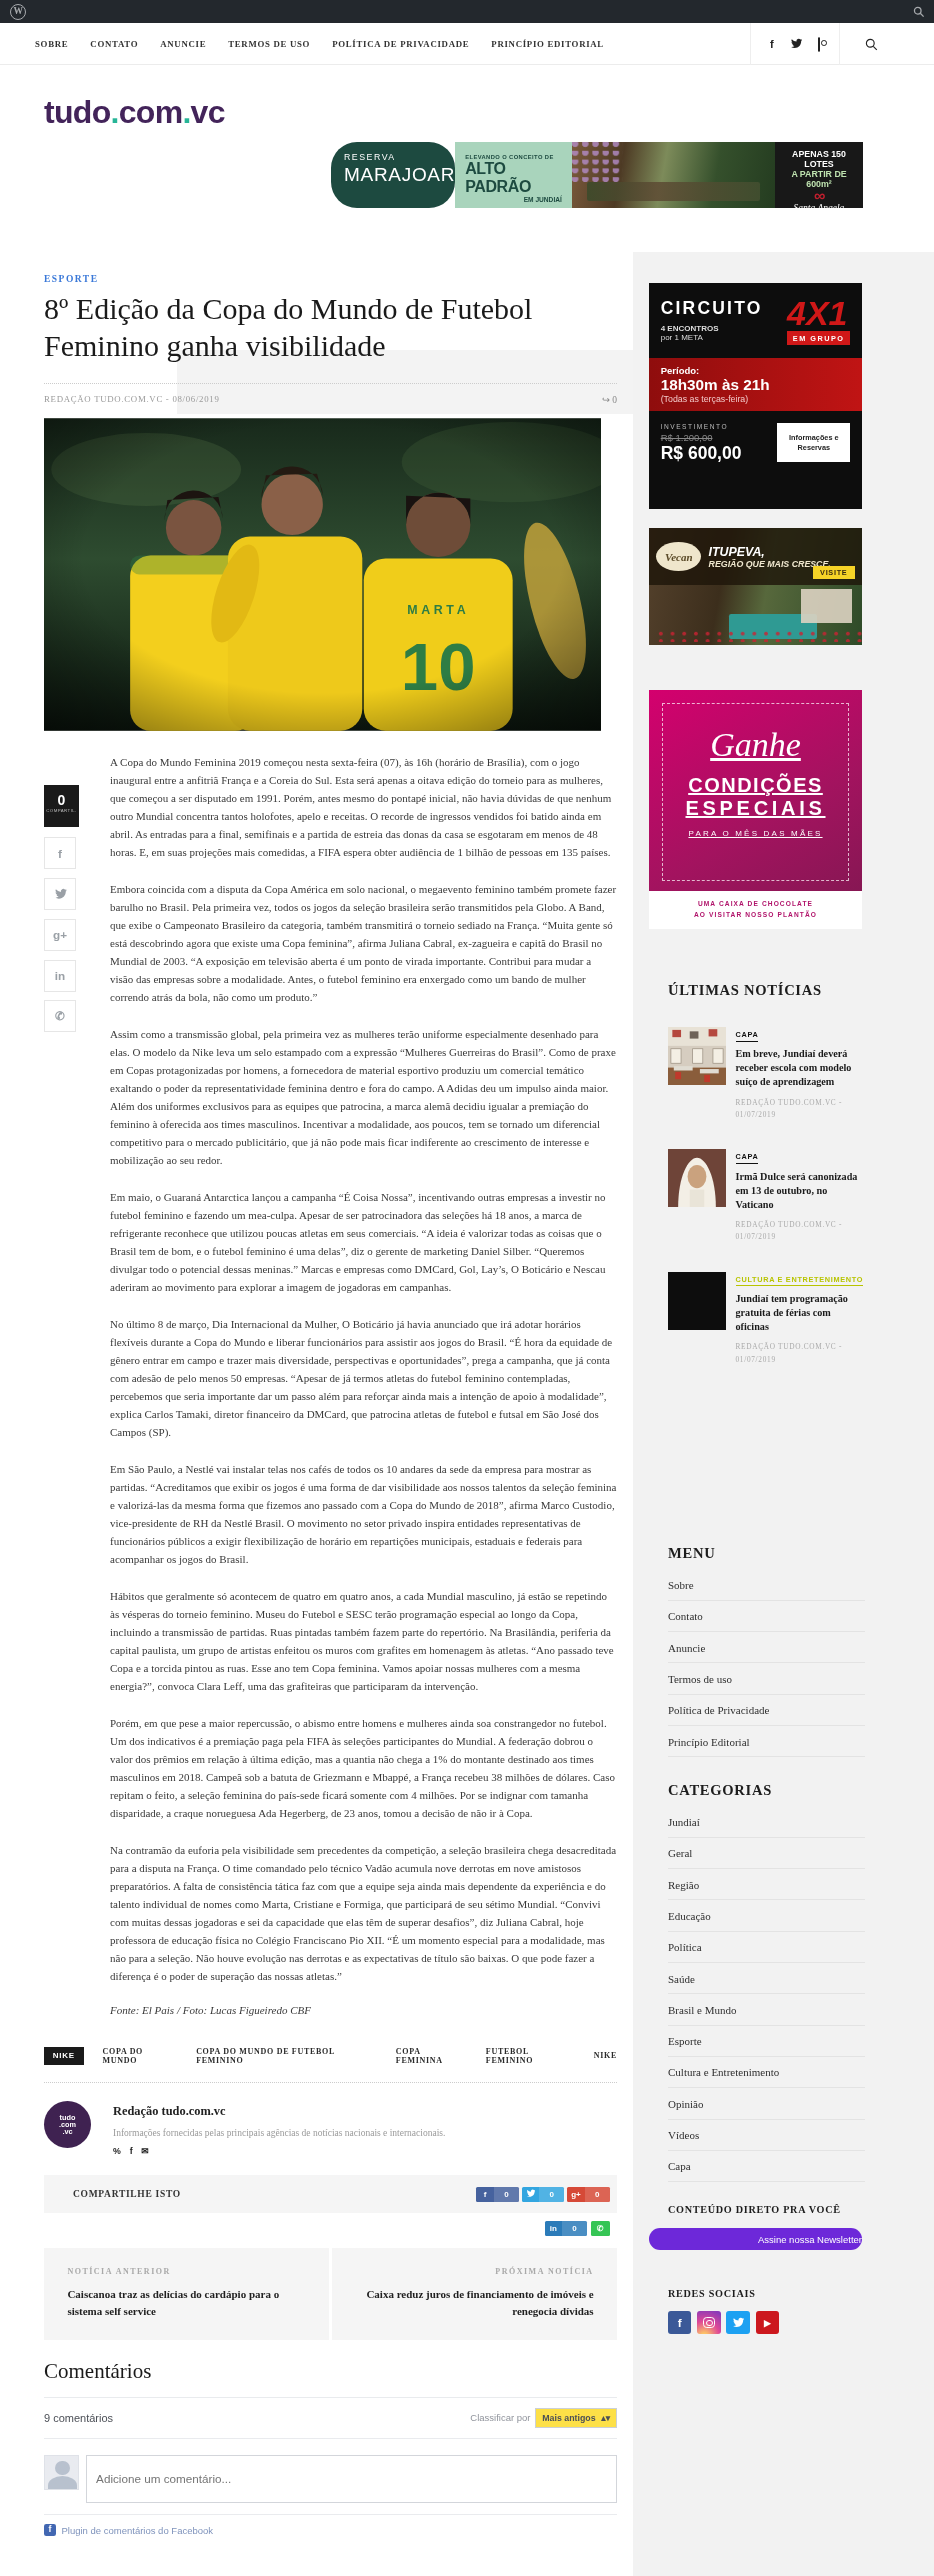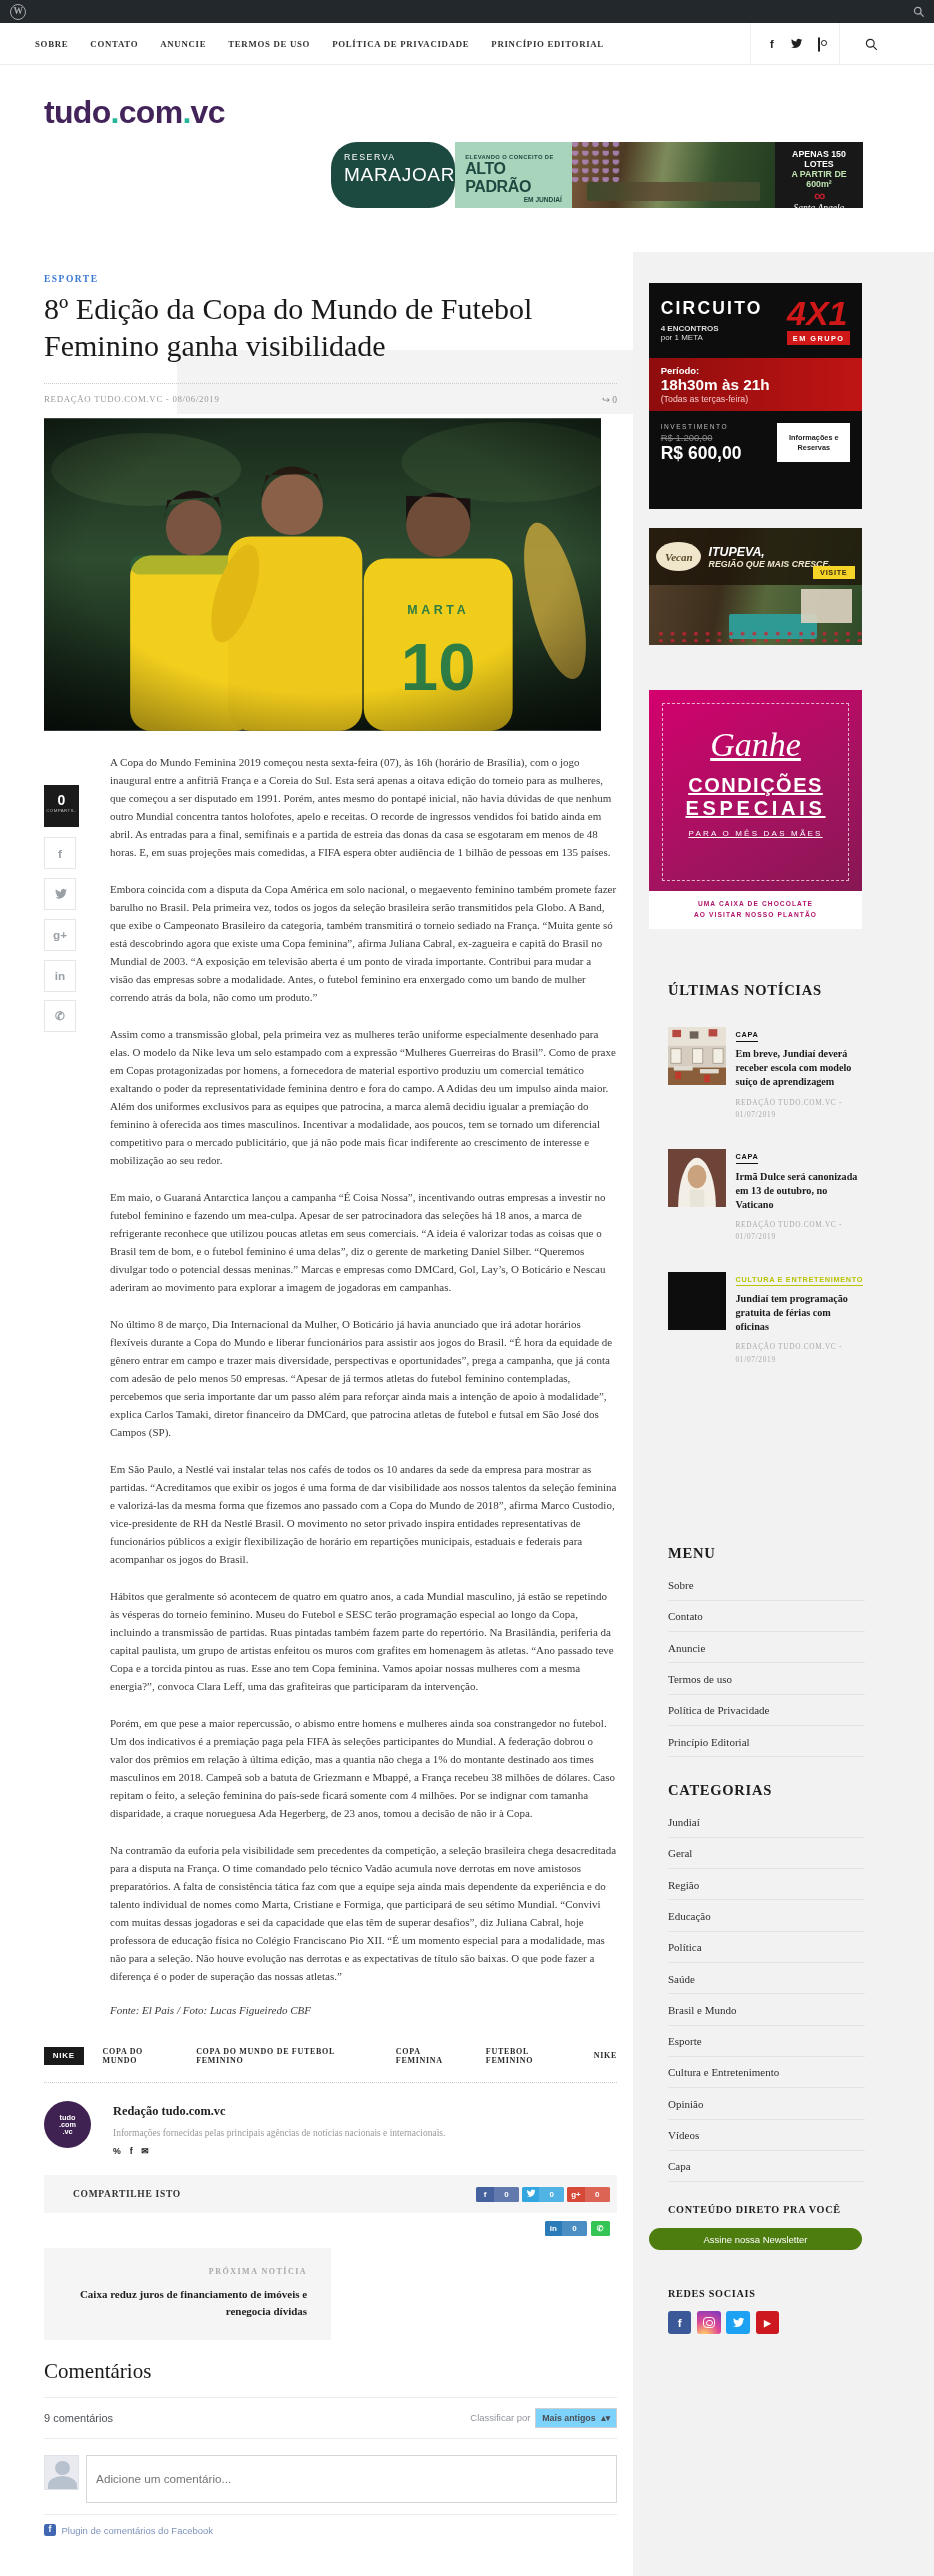--- a/index.html
+++ b/index.html
@@ -98,21 +98,21 @@
   .pn .box { width:50%; background:#f5f5f5; padding:19px 23.4px; }
   .pn .lab { font:bold 8px "Liberation Serif",serif; letter-spacing:1.5px; color:#a9a9a9; }
   .pn .ttl { margin-top:10.2px; font:bold 11px/17.5px "Liberation Serif",serif; color:#1f1f1f; cursor:pointer; }
   .pn .next { text-align:right; }
 
   
   .cm-h { margin-top:19px; font:21px "Liberation Serif",serif; color:#1a1a1a; }
   .cm-top { margin-top:13px; border-top:0.7px solid #e9ebee; border-bottom:0.7px solid #e9ebee; padding:10.2px 0; display:flex; justify-content:space-between; align-items:center; font-family:"Liberation Sans",sans-serif; }
   .cm-count { font-size:11px; color:#4b4f56; }
   .cm-sort { display:flex; align-items:center; gap:5px; font-size:9.5px; color:#90949c; }
-  .cm-sel { border:0.7px solid #ccd0d5; background:#7dd3fc; color:#4b4f56; font:bold 8.8px "Liberation Sans",sans-serif; padding:3.7px 5.8px; display:flex; gap:5.8px; align-items:center; cursor:pointer; }
+  .cm-sel { border:0.7px solid #ccd0d5; background:#fde047; color:#4b4f56; font:bold 8.8px "Liberation Sans",sans-serif; padding:3.7px 5.8px; display:flex; gap:5.8px; align-items:center; cursor:pointer; }
   .composer { margin-top:16px; display:flex; gap:7.3px; }
   .cm-ava { width:35px; height:35px; background:#e9ebf0; border:0.7px solid #dfe2e8; position:relative; overflow:hidden; flex:none; }
   .cm-ava:before { content:""; position:absolute; left:10.2px; top:5.1px; width:14.6px; height:14.6px; border-radius:50%; background:#b8c1ce; }
   .cm-ava:after { content:""; position:absolute; left:2.9px; top:20.4px; width:29px; height:19px; border-radius:50% 50% 0 0; background:#b8c1ce; }
   .cm-input { flex:1; height:48px; border:0.7px solid #d3d6db; padding:10.2px 8.8px; font:11.7px "Liberation Sans",sans-serif; color:#90949c; background:#fff; }
   .cm-input::placeholder { color:#9row; }
   .fbplug { margin-top:11.7px; border-top:0.7px solid #e9ebee; padding-top:8.8px; display:flex; align-items:center; gap:5.8px; font:9.5px "Liberation Sans",sans-serif; color:#7f93bc; }
   .fbplug .fsq { width:11.7px; height:11.7px; background:#4267b2; color:#fff; border-radius:2.2px; font:bold 8.8px/11.7px "Liberation Sans",sans-serif; text-align:center; }
 
   
@@ -162,21 +162,21 @@
   .news .thumb { width:58px; height:58px; flex:none; cursor:pointer; }
   .news .nc { font:bold 7.3px "Liberation Sans",sans-serif; letter-spacing:0.7px; color:#111; border-bottom:1.5px solid #111; display:inline-block; padding-bottom:1.5px; cursor:pointer; }
   .news .nc.yellow { color:#b8c400; border-bottom-color:#b8c400; }
   .news .nt { font:bold 10.2px/14px "Liberation Serif",serif; color:#1b1b1b; margin-top:5.8px; cursor:pointer; }
   .news .nm2 { font:7.3px "Liberation Serif",serif; letter-spacing:0.7px; color:#aaa; margin-top:7.3px; line-height:12.4px; }
   .menuw { margin-top:179px; }
   .listw { list-style:none; margin-top:7.3px; }
   .listw li { font:11px "Liberation Serif",serif; color:#2f2f2f; padding:9.5px 0 8.8px; border-bottom:0.7px solid #e3e3e3; cursor:pointer; }
   .catw { margin-top:25px; }
   .nlw { margin-top:22px; }
-  .nl-btn { margin-top:13px; width:213px; margin-left:-19px; height:22px; background:#4d7c0f; color:#fff; border:none; border-radius:11px; font:9.5px "Liberation Sans",sans-serif; cursor:pointer; display:block; }
+  .nl-btn { margin-top:13px; width:213px; margin-left:-19px; height:22px; background:#6d28d9; color:#fff; border:none; border-radius:11px; font:9.5px "Liberation Sans",sans-serif; cursor:pointer; display:block;text-align:right; }
   .rsw { margin-top:38px; }
   .rs-icons { display:flex; gap:5.8px; margin-top:11.7px; }
   .rs { width:23.4px; height:23.4px; border-radius:2.9px; display:flex; align-items:center; justify-content:center; color:#fff; font:bold 11.7px "Liberation Sans",sans-serif; cursor:pointer; }
   .rs.f { background:#3b5998; } .rs.t { background:#1da1f2; } .rs.y { background:#cc181e; font-size:8.8px; }
   .rs.i { background:radial-gradient(circle at 30% 110%,#fdc468 10%,#df4996 50%,#8a3ab9 90%); }
   .rs .igc { width:11.7px; height:11.7px; border:1.5px solid #fff; border-radius:3.7px; position:relative; }
   .rs .igc:before { content:""; position:absolute; left:2.2px; top:2.2px; width:4.4px; height:4.4px; border:1.1px solid #fff; border-radius:50%; }
 </style>
 </head>
 <body>
@@ -373,20 +373,24 @@
       <div class="sbtn li">
           <span class="ic">in</span>
           <span class="c">0</span>
         </div>
       <div class="sbtn wa">
           <span>✆</span>
         </div>
     </div>
 
     <div class="pn">
+      <div class="box">
+        <div class="lab">NOTÍCIA ANTERIOR</div>
+        <div class="ttl">Caiscanoa traz as delícias do cardápio para o sistema self service</div>
+      </div>
       <div class="box next">
         <div class="lab">PRÓXIMA NOTÍCIA</div>
         <div class="ttl">Caixa reduz juros de financiamento de imóveis e renegocia dívidas</div>
       </div>
     </div>
 
     <h2 class="cm-h">Comentários</h2>
     <div class="cm-top">
       <span class="cm-count">9 comentários</span>
       <span class="cm-sort">

